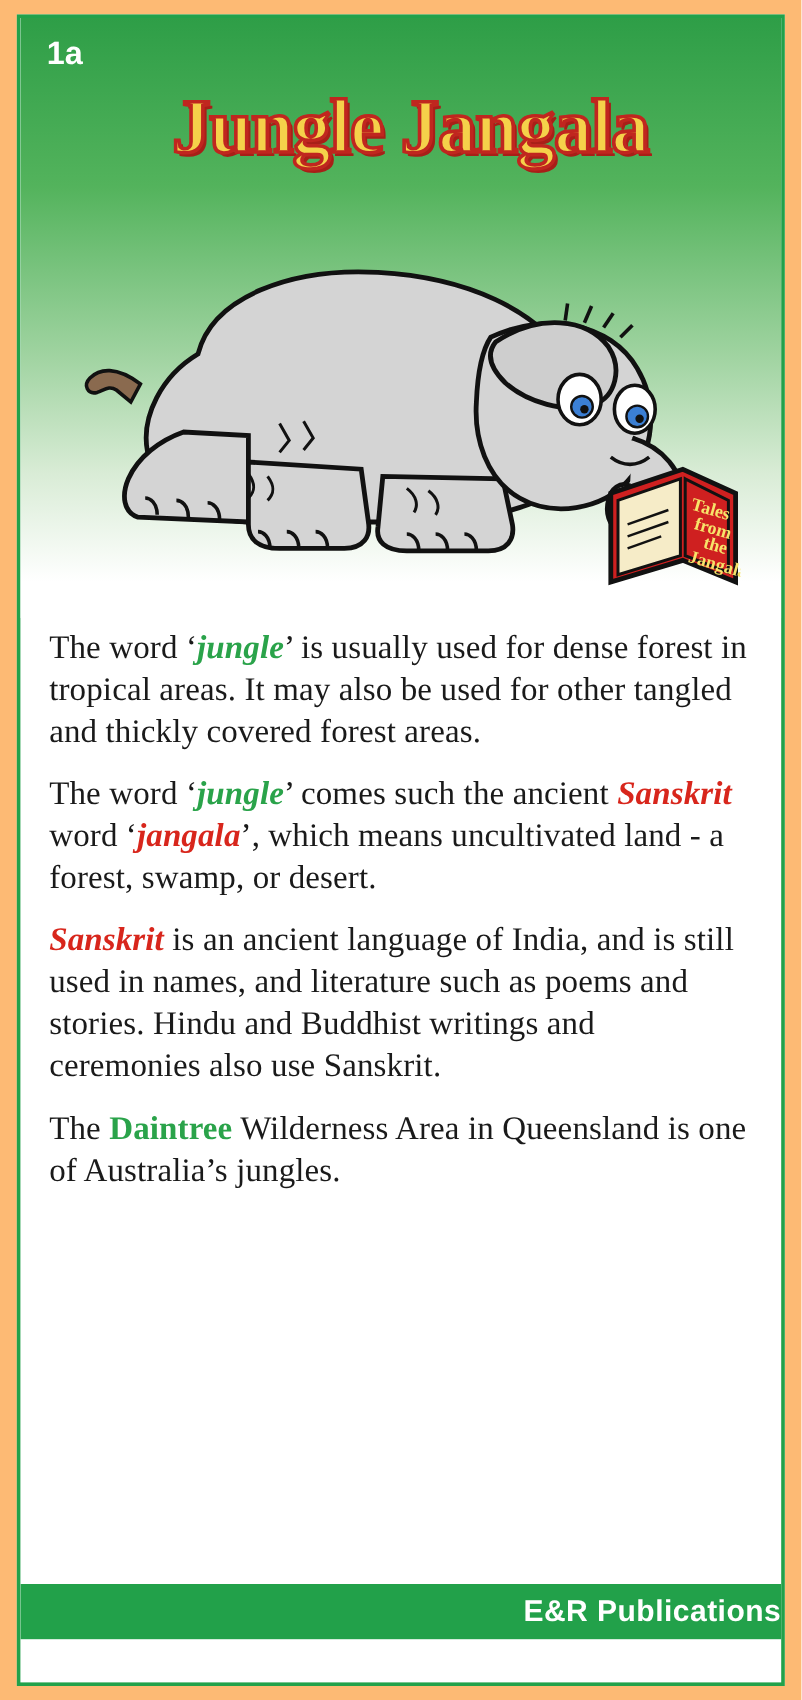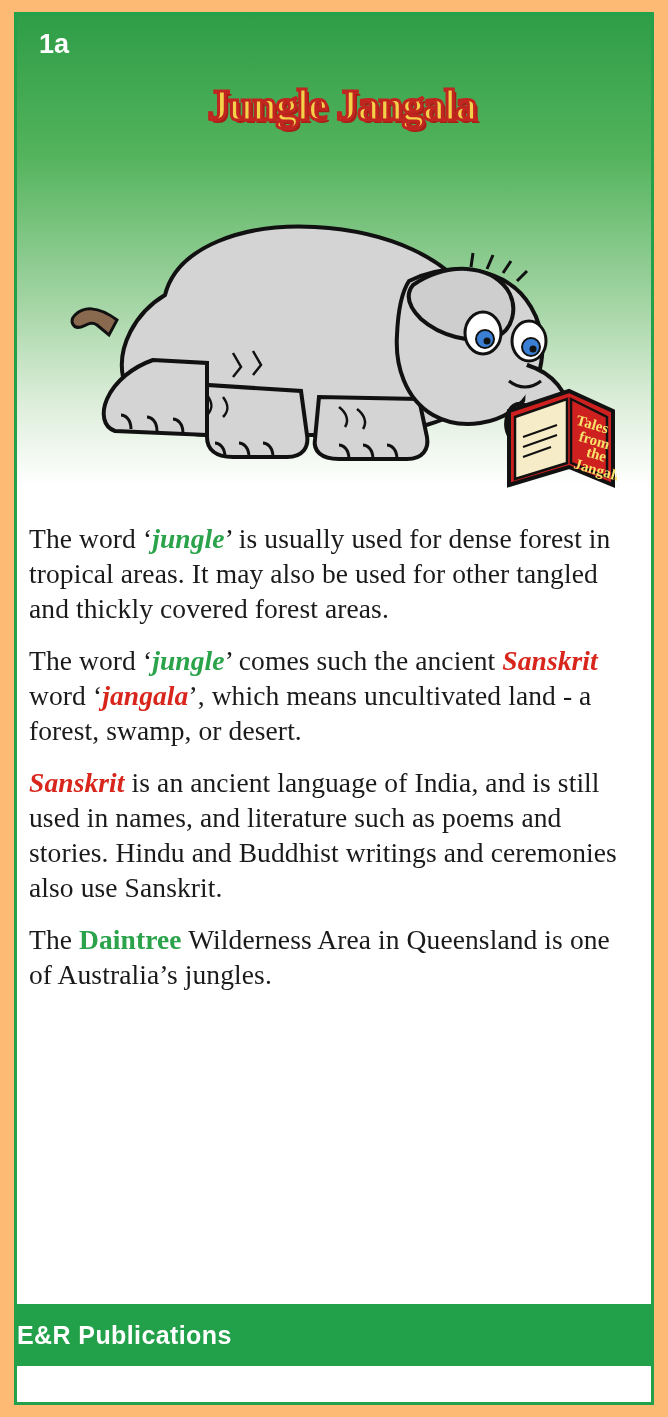--- a/index.html
+++ b/index.html
@@ -45,21 +45,21 @@
     font-family: "Liberation Sans", sans-serif;
   }
   .title {
     position: absolute;
     left: 16px;
     right: 0;
     top: 52px;
     text-align: center;
     font-family: "Liberation Serif", serif;
     font-weight: bold;
-    font-size: 44px;
+    font-size: 64px;
     line-height: 78px;
     color: #f5d14a;
     -webkit-text-stroke: 3px #c0261f;
     text-shadow:
       3px 3px 0 #a81f18,
       -1px -1px 0 #c0261f;
     letter-spacing: -1px;
   }
   
   .illustration {
@@ -67,21 +67,21 @@
     left: 40px;
     top: 170px;
     width: 560px;
     height: 330px;
   }
   .illustration svg {
     display: block;
   }
   
   .body {
-    padding: 6px 28px 0 12px;
+    padding: 6px 28px 0 24px;
   }
   .para {
     font-family: "Liberation Serif", serif;
     font-size: 27.5px;
     line-height: 35px;
     color: #1a1a1a;
     margin: 0 0 17px 0;
     letter-spacing: 0.1px;
   }
   .para:last-child { margin-bottom: 17px; }
@@ -94,25 +94,25 @@
     font-weight: bold;
     font-style: italic;
     margin-top: 24px;
   }
   
   .footer {
     position: absolute;
     left: 0;
     right: 0;
     bottom: 36px;
-    height: 62px;
+    height: 46px;
     background: #22a14a;
     display: flex;
     align-items: center;
-    justify-content: flex-start;
+    justify-content: flex-end;
   }
   .footer-text {
     color: #ffffff;
     font-family: "Liberation Sans", sans-serif;
     font-weight: bold;
     font-size: 25px;
     letter-spacing: 0.4px;
   }
   .book-title {
     font-family: "Liberation Serif", serif;

